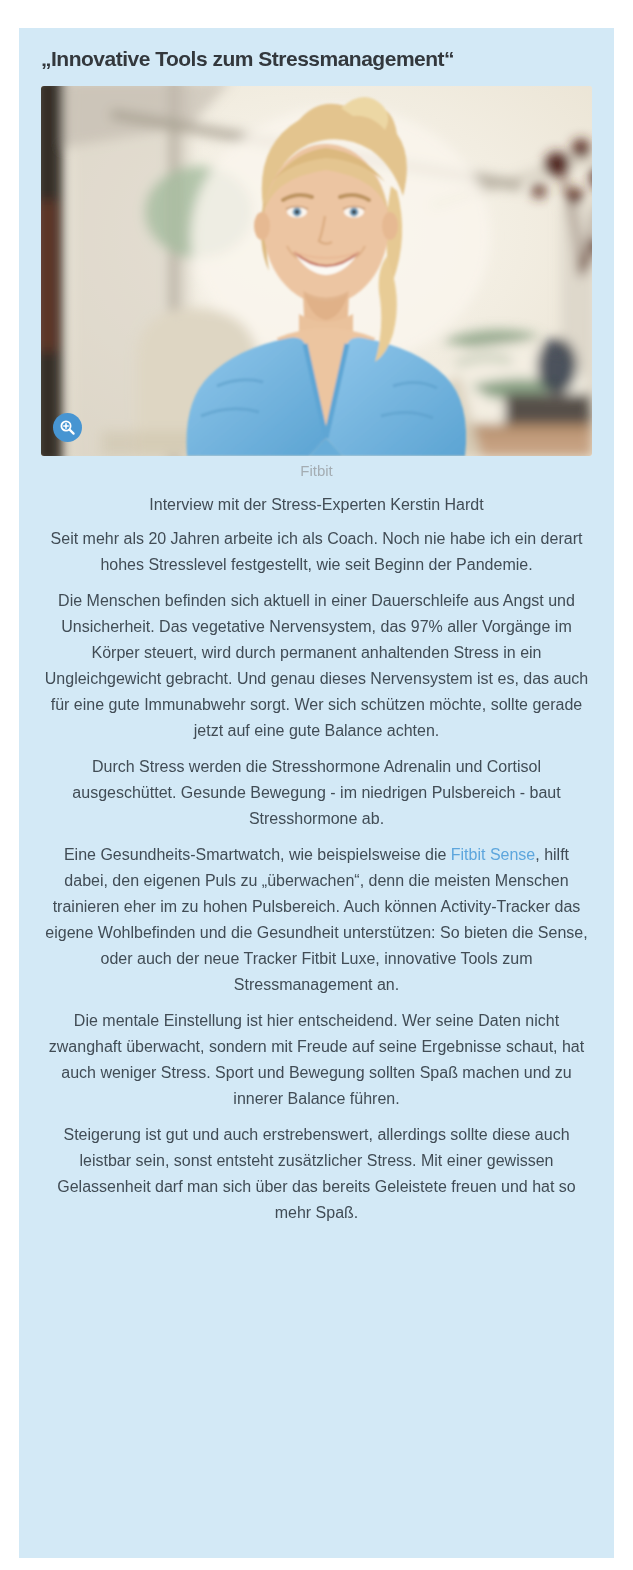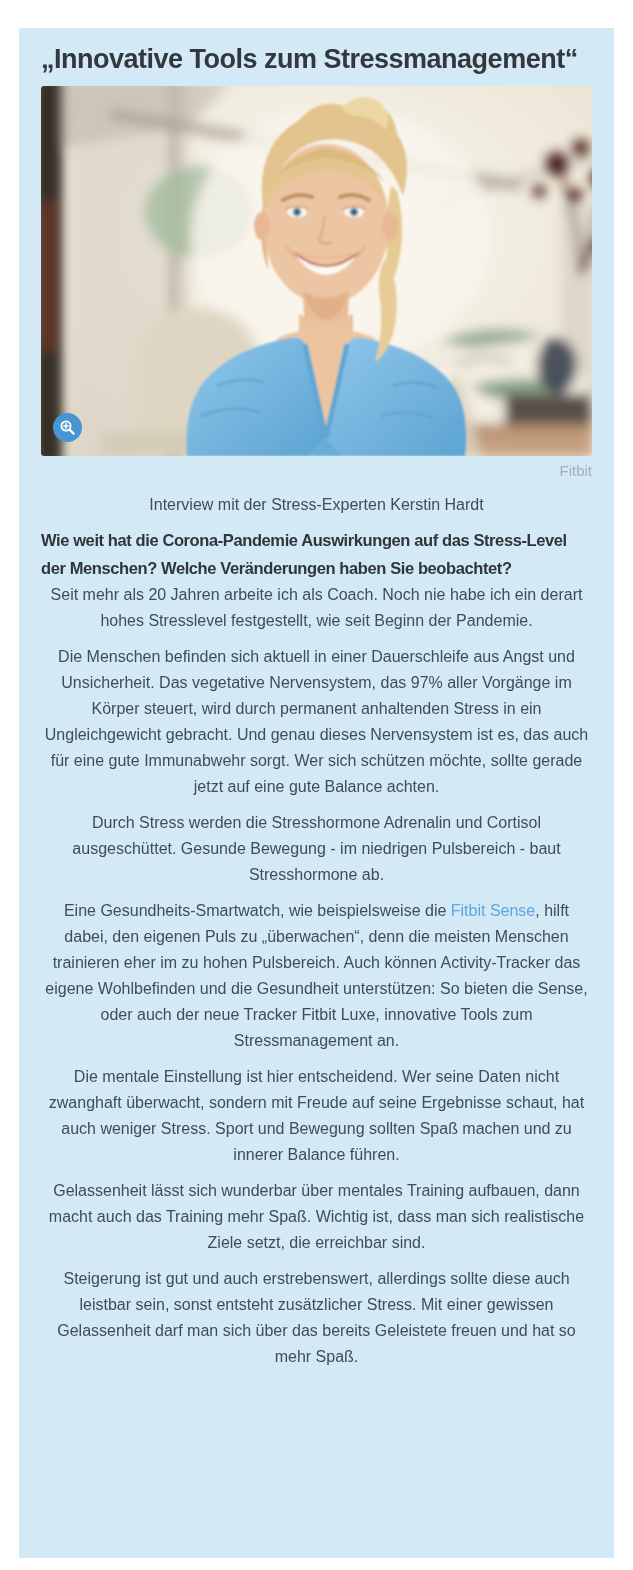--- a/index.html
+++ b/index.html
@@ -7,35 +7,35 @@
     width:633px;height:1570px;position:relative;
     font-family:"Liberation Sans",sans-serif;
     -webkit-text-size-adjust:none;
   }
   .panel{
     position:absolute;left:19px;top:28px;width:595px;height:1530px;
     background:#d3e9f6;box-sizing:border-box;padding:16px 22px 0 22px;
     overflow:hidden;
   }
   h1.title{
-    margin:0 0 12px 0;font-size:27px;line-height:30px;font-weight:bold;
+    margin:0 0 12px 0;font-size:21px;line-height:30px;font-weight:bold;
     letter-spacing:-0.5px;color:#33383d;
   }
   .photo-wrap{
     position:relative;width:551px;height:370px;border-radius:3px;
     overflow:hidden;background:#efe9dc;
   }
   .photo-wrap svg{display:block;}
   .zoom-btn{
     position:absolute;left:12px;bottom:14px;width:29px;height:29px;
     border-radius:50%;background:#4795d2;border:none;cursor:pointer;
     display:flex;align-items:center;justify-content:center;padding:0;
   }
   .credit{
-    text-align:right;font-size:15px;line-height:20px;color:#a4adb3;
+    text-align:center;font-size:15px;line-height:20px;color:#a4adb3;
     margin:5px 0 11px 0;
   }
   p.body-p{
     font-size:16px;line-height:26px;color:#414c55;margin:0 0 10px 0;text-align:center;
   }
   p.intro{margin-bottom:8px;}
   h2.question{
     font-size:16.5px;line-height:28px;font-weight:bold;letter-spacing:-0.4px;
     color:#2f353a;margin:26px 0 0 0;
   }
@@ -146,24 +146,22 @@
         <line x1="7" y1="4.8" x2="7" y2="9.2" stroke="#ffffff" stroke-width="1.6" stroke-linecap="round"></line>
         <line x1="4.8" y1="7" x2="9.2" y2="7" stroke="#ffffff" stroke-width="1.6" stroke-linecap="round"></line>
       </svg>
     </button>
   </div>
 
   <div class="credit">Fitbit</div>
 
   <p class="body-p intro">Interview mit der Stress-Experten Kerstin Hardt</p>
 
-  <h2 class="question first">Wie weit hat die Corona-Pandemie Auswirkungen auf das Stress-Level der Menschen? Welche Veränderungen haben Sie beobachtet?</h2>
   <p class="body-p">Seit mehr als 20 Jahren arbeite ich als Coach. Noch nie habe ich ein derart hohes Stresslevel festgestellt, wie seit Beginn der Pandemie.</p>
   <p class="body-p">Die Menschen befinden sich aktuell in einer Dauerschleife aus Angst und Unsicherheit. Das vegetative Nervensystem, das 97% aller Vorgänge im Körper steuert, wird durch permanent anhaltenden Stress in ein Ungleichgewicht gebracht. Und genau dieses Nervensystem ist es, das auch für eine gute Immunabwehr sorgt. Wer sich schützen möchte, sollte gerade jetzt auf eine gute Balance achten.</p>
 
   <p class="body-p">Durch Stress werden die Stresshormone Adrenalin und Cortisol ausgeschüttet. Gesunde Bewegung - im niedrigen Pulsbereich - baut Stresshormone ab.</p>
   <p class="body-p"><span>Eine Gesundheits-Smartwatch, wie beispielsweise die </span><a class="inline-link" href="#">Fitbit Sense</a><span>, hilft dabei, den eigenen Puls zu „überwachen“, denn die meisten Menschen trainieren eher im zu hohen Pulsbereich. Auch können Activity-Tracker das eigene Wohlbefinden und die Gesundheit unterstützen: So bieten die Sense, oder auch der neue Tracker Fitbit Luxe, innovative Tools zum Stressmanagement an.</span></p>
 
   <p class="body-p">Die mentale Einstellung ist hier entscheidend. Wer seine Daten nicht zwanghaft überwacht, sondern mit Freude auf seine Ergebnisse schaut, hat auch weniger Stress. Sport und Bewegung sollten Spaß machen und zu innerer Balance führen.</p>
-  <p class="body-p">Gelassenheit lässt sich wunderbar über mentales Training aufbauen, dann macht auch das Training mehr Spaß. Wichtig ist, dass man sich realistische Ziele setzt, die erreichbar sind.</p>
   <p class="body-p">Steigerung ist gut und auch erstrebenswert, allerdings sollte diese auch leistbar sein, sonst entsteht zusätzlicher Stress. Mit einer gewissen Gelassenheit darf man sich über das bereits Geleistete freuen und hat so mehr Spaß.</p>
 
 </div>
 
 </body></html>

